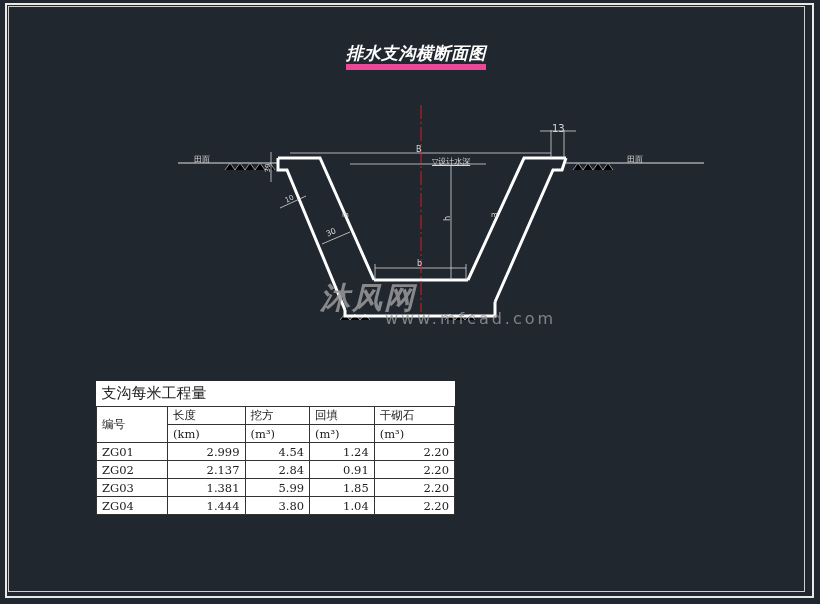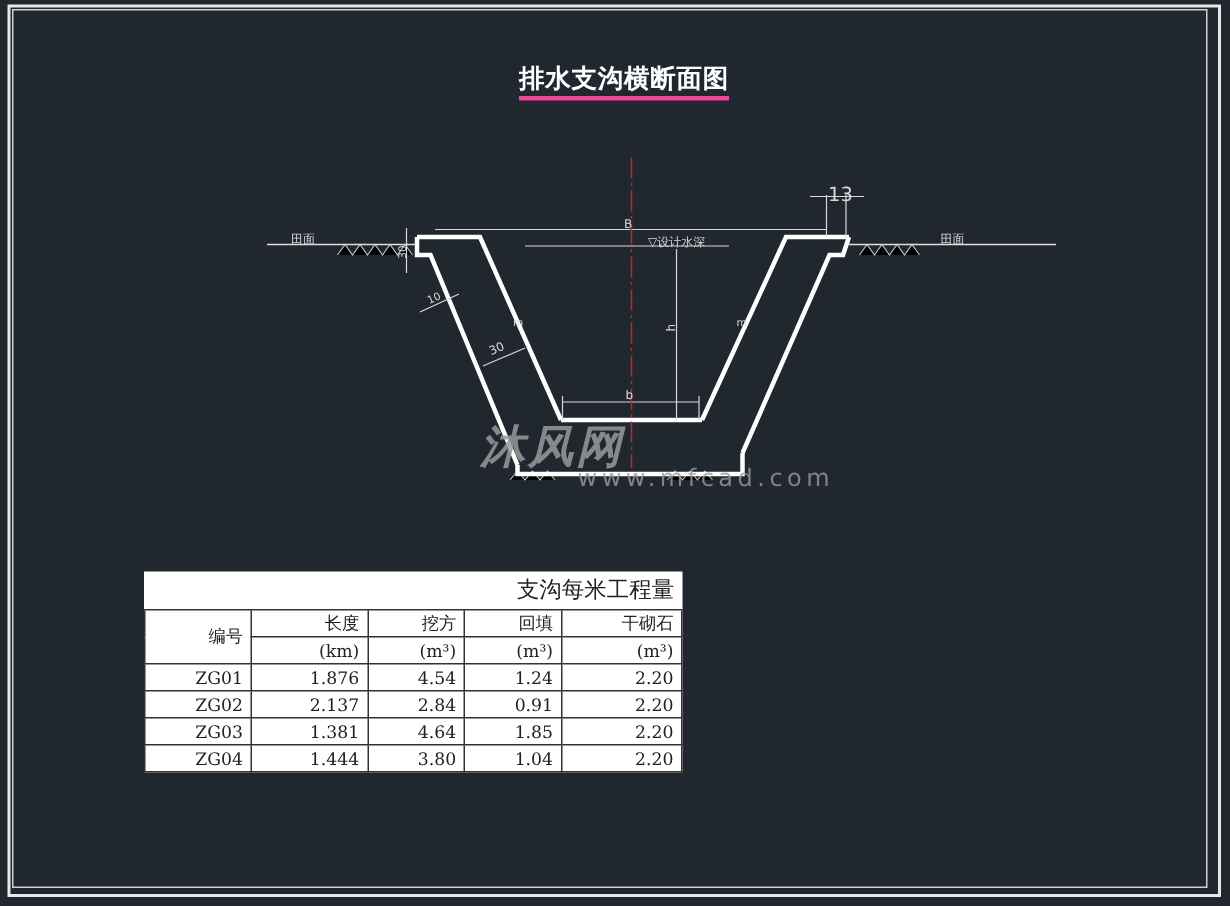--- a/index.html
+++ b/index.html
@@ -1,26 +1,26 @@
 <!DOCTYPE html>
 <html><head>
 <meta charset="utf-8">
 <style>
   html,body{margin:0;padding:0;}
   body{width:820px;height:604px;background:#21272f;position:relative;overflow:hidden;font-family:"DejaVu Sans",sans-serif;}
   .frame{position:absolute;left:5px;top:3px;width:809px;height:595px;border:2px solid #e8e8e8;box-sizing:border-box;}
   .frame-inner{position:absolute;left:8px;top:6px;width:797px;height:586px;border:1px solid #cfcfcf;box-sizing:border-box;}
-  .title{position:absolute;left:346px;top:43px;color:#fff;font-size:17px;font-weight:bold;letter-spacing:0.5px;border-bottom:3px solid #ec4899;line-height:20px;padding-bottom:1px;}
+  .title{position:absolute;left:346px;top:43px;color:#fff;font-size:17px;font-weight:bold;letter-spacing:0.5px;border-bottom:6px solid #ec4899;line-height:20px;padding-bottom:1px;font-style:italic;}
   svg.draw{position:absolute;left:0;top:0;}
   .lbl{position:absolute;color:#d8d8d8;font-size:8px;white-space:nowrap;}
   .wm{position:absolute;left:320px;top:278px;color:#9a9a9a;font-size:30px;font-weight:bold;font-style:italic;opacity:0.85;letter-spacing:2px;}
   .wm-url{position:absolute;left:385px;top:309px;color:#9a9a9a;font-size:16px;font-weight:normal;letter-spacing:3px;opacity:0.8;}
   .table{position:absolute;left:96px;top:381px;width:359px;background:#fff;color:#222;font-family:"DejaVu Serif",serif;}
   .table table{border-collapse:collapse;width:100%;}
-  .table td{border:1px solid #333;text-align:right;font-size:11.5px;height:17px;padding:0 5px;}
+  .table td{border:1px solid #333;text-align:left;font-size:11.5px;height:17px;padding:0 5px;}
   .table td.num{text-align:right;}
   .table .cap{font-size:15px;height:25px;border-top:none;border-left:none;border-right:none;}
 </style>
 </head>
 <body>
 
 <div class="frame"></div>
 <div class="frame-inner"></div>
 
 <div class="title">排水支沟横断面图</div>
@@ -66,22 +66,22 @@
 
   <line x1="280" y1="208" x2="306" y2="196" stroke="#d8d8d8" stroke-width="0.8"></line>
   <line x1="322" y1="244" x2="350" y2="232" stroke="#d8d8d8" stroke-width="0.8"></line>
 
   <line x1="421" y1="105" x2="421" y2="312" stroke="#d0202a" stroke-width="1" stroke-dasharray="14,3,2,3"></line>
 </svg>
 
 <div class="lbl" style="left:194px;top:154px;">田面</div>
 <div class="lbl" style="left:627px;top:154px;">田面</div>
 <div class="lbl" style="left:416px;top:145px;">B</div>
-<div class="lbl" style="left:432px;top:156px;">▽设计水深</div>
-<div class="lbl" style="left:552px;top:123px;font-size:13px;">13</div>
+<div class="lbl" style="left:432px;top:156px;text-decoration:underline;">▽设计水深</div>
+<div class="lbl" style="left:552px;top:123px;font-size:10px;">13</div>
 <div class="lbl" style="left:445px;top:214px;transform:rotate(-90deg);">h</div>
 <div class="lbl" style="left:417px;top:259px;">b</div>
 <div class="lbl" style="left:326px;top:228px;transform:rotate(-24deg);">30</div>
 <div class="lbl" style="left:285px;top:195px;transform:rotate(-24deg);font-size:7px;">10</div>
 <div class="lbl" style="left:264px;top:164px;font-size:7px;transform:rotate(-90deg);">30</div>
 <div class="lbl" style="left:342px;top:211px;font-size:7px;">m</div>
 <div class="lbl" style="left:491px;top:211px;font-size:7px;">m</div>
 
 <div class="wm">沐风网</div>
 <div class="wm-url">www.mfcad.com</div>
@@ -100,36 +100,36 @@
       <td>干砌石</td>
     </tr>
     <tr>
       <td>(km)</td>
       <td>(m³)</td>
       <td>(m³)</td>
       <td>(m³)</td>
     </tr>
     <tr>
       <td>ZG01</td>
-      <td class="num">1.876</td>
+      <td class="num">2.999</td>
       <td class="num">4.54</td>
       <td class="num">1.24</td>
       <td class="num">2.20</td>
     </tr>
     <tr>
       <td>ZG02</td>
       <td class="num">2.137</td>
       <td class="num">2.84</td>
       <td class="num">0.91</td>
       <td class="num">2.20</td>
     </tr>
     <tr>
       <td>ZG03</td>
       <td class="num">1.381</td>
-      <td class="num">4.64</td>
+      <td class="num">5.99</td>
       <td class="num">1.85</td>
       <td class="num">2.20</td>
     </tr>
     <tr>
       <td>ZG04</td>
       <td class="num">1.444</td>
       <td class="num">3.80</td>
       <td class="num">1.04</td>
       <td class="num">2.20</td>
     </tr>

